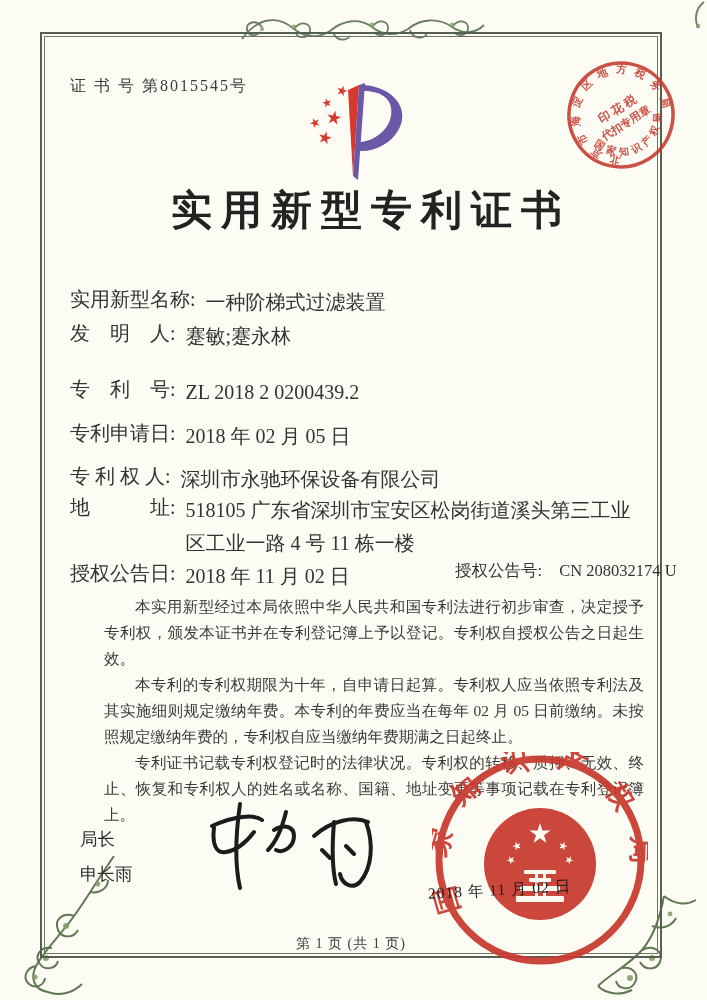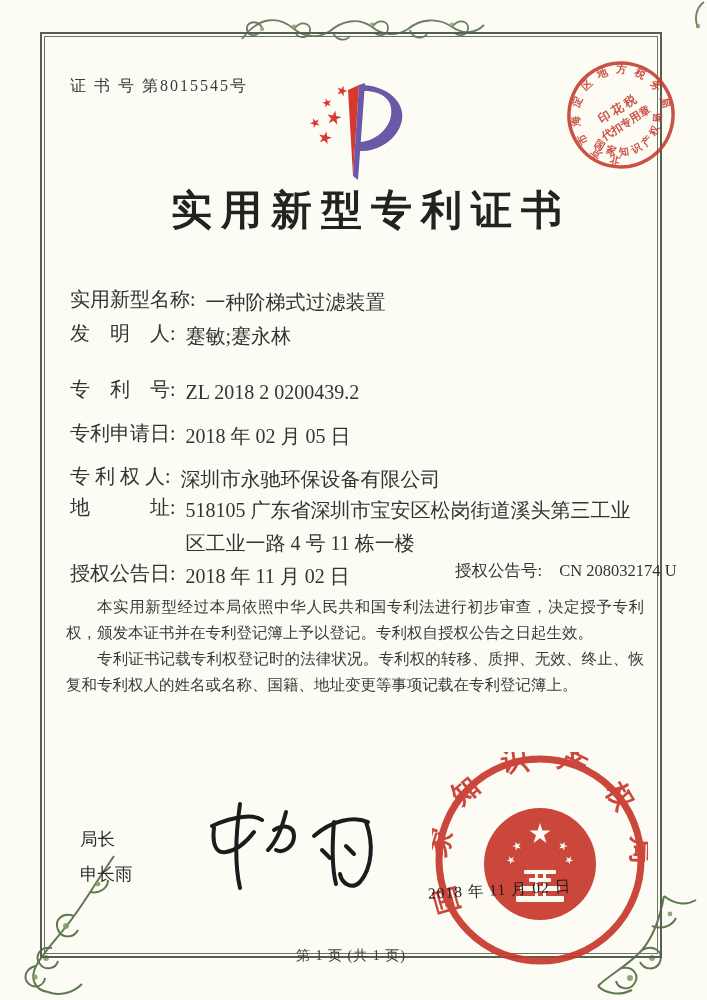--- a/index.html
+++ b/index.html
@@ -34,32 +34,32 @@
   .field-row .lbl { display:inline-block; vertical-align:top; white-space:pre; }
   .field-row .val { display:inline-block; vertical-align:top; margin-left:10px; max-width:455px; line-height:1.65; }
   .row-1 { top:286px; } .row-2 { top:320px; } .row-3 { top:376px; }
   .row-4 { top:420px; } .row-5 { top:463px; } .row-6 { top:494px; }
   .row-7 { top:560px; }
   .row-7b { position:absolute; left:455px; top:560px; font-size:16.5px; color:#333; white-space:nowrap; }
   .paragraphs {
     position:absolute; left:66px; top:594px; width:578px;
     font-size:15.5px; line-height:26px; text-align:justify; color:#3a3a3a;
   }
-  .paragraphs p { text-indent:2em; }
+  .paragraphs p { text-indent:2em;margin-left:38px; }
   .director { position:absolute; left:80px; top:822px; font-size:17.5px; line-height:35px; color:#2e2e2e; }
   .signature { position:absolute; left:182px; top:792px; }
   .seal-bottom { position:absolute; left:432px; top:752px; opacity:.92; }
   .seal-date {
     position:absolute; left:428px; top:880px; font-size:15.5px; letter-spacing:1px;
     color:#1c1c1c; transform:rotate(-3deg); z-index:5;
   }
   .stamp-top { position:absolute; left:556px; top:50px; opacity:.88; }
   .footer {
     position:absolute; left:40px; top:935px; width:622px;
-    text-align:center; font-size:14px; color:#3a3a3a; letter-spacing:1px;margin-top:12px;
+    text-align:center; font-size:14px; color:#3a3a3a; letter-spacing:1px;
   }
   .orn { position:absolute; }
   .orn-top { left:238px; top:5px; }
   .orn-bl { left:2px; top:852px; }
   .orn-br { left:594px; top:892px; }
   .orn-tr { left:686px; top:0; }
   svg text { font-family:"Liberation Serif","DejaVu Serif",serif; }
 </style>
 </head>
 <body>
@@ -164,20 +164,21 @@
 <div class="field-row row-7">
   <span class="lbl">授权公告日:</span><span class="val">2018 年 11 月 02 日</span>
 </div>
 <div class="row-7b">
   <span class="lbl">授权公告号:</span>
   <span class="val" style="margin-left:13px;">CN 208032174 U</span>
 </div>
 
 <div class="paragraphs">
   <p>本实用新型经过本局依照中华人民共和国专利法进行初步审查，决定授予专利权，颁发本证书并在专利登记簿上予以登记。专利权自授权公告之日起生效。</p>
+  <p>本专利的专利权期限为十年，自申请日起算。专利权人应当依照专利法及其实施细则规定缴纳年费。本专利的年费应当在每年 02 月 05 日前缴纳。未按照规定缴纳年费的，专利权自应当缴纳年费期满之日起终止。</p>
   <p>专利证书记载专利权登记时的法律状况。专利权的转移、质押、无效、终止、恢复和专利权人的姓名或名称、国籍、地址变更等事项记载在专利登记簿上。</p>
 </div>
 
 <div class="director">
   <div>局长</div>
   <div>申长雨</div>
 </div>
 
 <svg class="signature" width="210" height="105" viewBox="0 0 210 105">
   <g stroke="#1c1c1c" stroke-width="4" fill="none" stroke-linecap="round">

